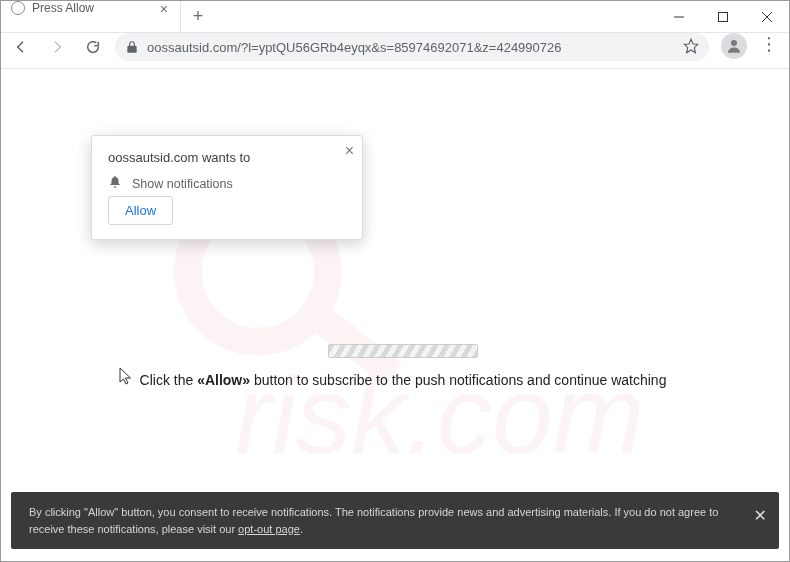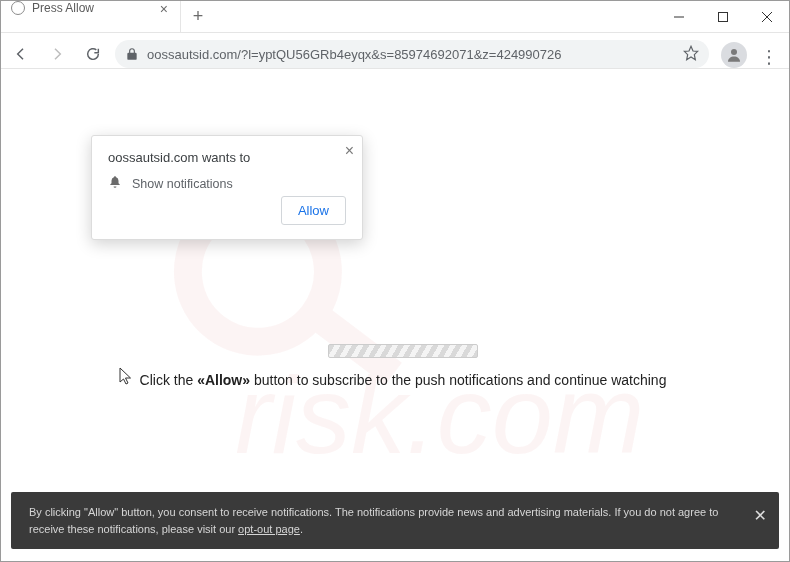--- a/index.html
+++ b/index.html
@@ -7,21 +7,21 @@
 .win{width:790px;height:562px;border:1px solid #9a9a9a;background:#fff;display:flex;flex-direction:column}
 .titlebar{height:32px;background:#fff;display:flex;align-items:stretch;border-bottom:1px solid #e5e5e5}
 .tab{display:flex;padding:0 8px 0 10px;background:#fff;border-right:1px solid #e5e5e5;min-width:180px;max-width:210px;font-size:12px;color:#5a5a5a;gap:7px}
 .tab .fav{width:14px;height:14px;border:1.5px solid #8b8b8b;border-radius:50%}
 .tab .ttl{flex:1;white-space:nowrap;overflow:hidden}
 .tab .x{color:#6b6b6b;font-size:14px;padding:0 4px;cursor:pointer}
 .newtab{width:34px;display:flex;align-items:center;justify-content:center;color:#6b6b6b;font-size:18px}
 .spacer{flex:1}
 .winbtn{width:44px;display:flex;align-items:center;justify-content:center;color:#333}
 .winbtn svg{width:10px;height:10px}
-.toolbar{height:36px;display:flex;align-items:flex-end;padding:0 6px;gap:8px;border-bottom:1px solid #e5e5e5}
+.toolbar{height:36px;display:flex;align-items:flex-start;padding:0 6px;gap:8px;border-bottom:1px solid #e5e5e5}
 .navbtn{width:28px;height:28px;display:flex;align-items:center;justify-content:center;color:#5f6368;border-radius:50%}
 .navbtn.dis{color:#b8b8b8}
 .omni{flex:1;height:28px;background:#f1f3f4;border-radius:14px;display:flex;align-items:center;padding:0 10px;gap:8px;font-size:13px;color:#5f6368}
 .omni .lock{width:14px;height:14px}
 .omni .url{flex:1;white-space:nowrap;overflow:hidden}
 .omni .star{color:#5f6368}
 .avatar{width:26px;height:26px;border-radius:50%;background:#dadce0;display:flex;align-items:center;justify-content:center;margin-left:4px}
 .avatar svg{width:18px;height:18px;fill:#7a7a7a}
 .menu3{width:28px;display:flex;align-items:center;justify-content:center;color:#5f6368;font-size:18px}
 .content{flex:1;position:relative;background:#fff;overflow:hidden}
@@ -29,21 +29,21 @@
 .wm svg{width:560px;height:360px}
 .center{position:absolute;left:16px;right:0;top:275px;text-align:center}
 .bar{display:inline-block;width:150px;height:14px;border:1px solid #ccc;border-radius:2px;background:repeating-linear-gradient(120deg,#d9d9d9 0,#d9d9d9 5px,#f4f4f4 5px,#f4f4f4 10px)}
 .msg{margin-top:10px;font-size:14px;color:#222}
 .cursor{position:absolute;left:118px;top:298px;pointer-events:none}
 .perm{position:absolute;left:90px;top:66px;width:272px;background:#fff;border:1px solid #dcdcdc;border-radius:3px;box-shadow:0 4px 16px rgba(0,0,0,.18);padding:14px 16px 14px 16px;font-size:13px;color:#3c4043}
 .perm .close{position:absolute;right:8px;top:6px;color:#7a7a7a;font-size:16px;cursor:pointer}
 .perm .row1{margin-bottom:10px}
 .perm .row2{display:flex;align-items:center;gap:10px;font-size:12.5px;color:#5f6368;margin-bottom:4px}
 .perm .row2 .bell svg{width:14px;height:14px;fill:#6b6b6b}
-.perm .btns{display:flex;justify-content:flex-end;gap:6px}
+.perm .btns{display:flex;gap:6px}
 .pbtn{border:1px solid #d2d6da;background:#fff;color:#1a73e8;font-size:13px;padding:6px 16px;border-radius:3px;cursor:pointer}
 .consent{position:absolute;left:10px;right:10px;bottom:12px;background:#3a3a3a;color:#d6d6d6;font-size:11px;line-height:1.5;padding:12px 44px 12px 18px;border-radius:2px}
 .consent a{color:#d6d6d6;}
 .consent .cx{position:absolute;right:12px;top:12px;color:#ddd;font-size:16px;cursor:pointer}
 </style>
 </head>
 <body>
 
 <div class="win">
 

